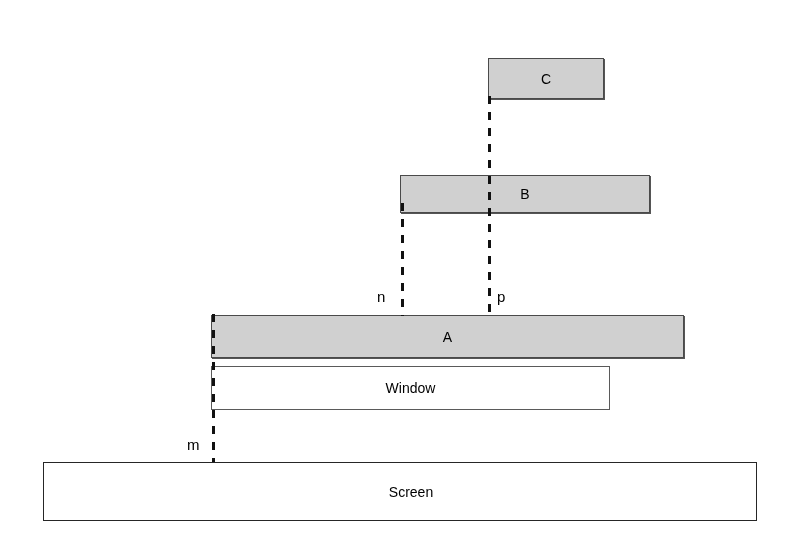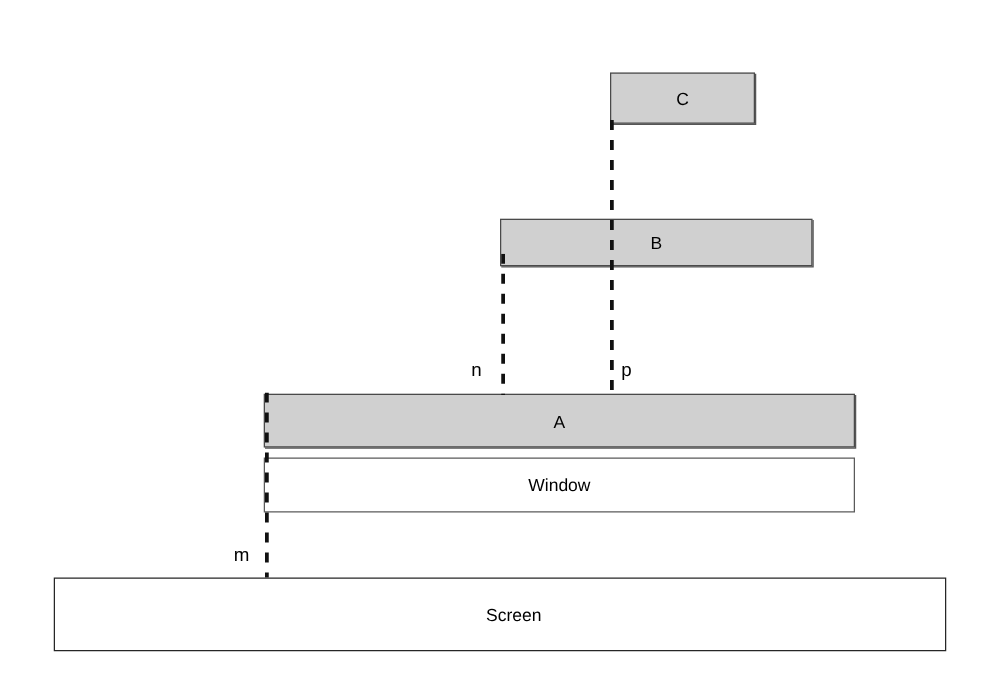--- a/index.html
+++ b/index.html
@@ -78,21 +78,21 @@
   </div>
 
   <div class="box box-filled" style="left:400px; top:175px; width:250px; height:38px;">
     <span class="box-label">B</span>
   </div>
 
   <div class="box box-filled" style="left:211px; top:315px; width:473px; height:43px;">
     <span class="box-label">A</span>
   </div>
 
-  <div class="box box-open" style="left:211px; top:366px; width:473px; height:44px;">
+  <div class="box box-open" style="left:211px; top:366px; width:399px; height:44px;">
     <span class="box-label">Window</span>
   </div>
 
   <div class="box box-screen" style="left:43px; top:462px; width:714px; height:59px;padding-left:22px;">
     <span class="box-label">Screen</span>
   </div>
 
   <div class="dash-line" style="left:488px; top:96px; height:220px;"></div>
   <div class="axis-label" style="left:497px; top:289px;">p</div>
 

